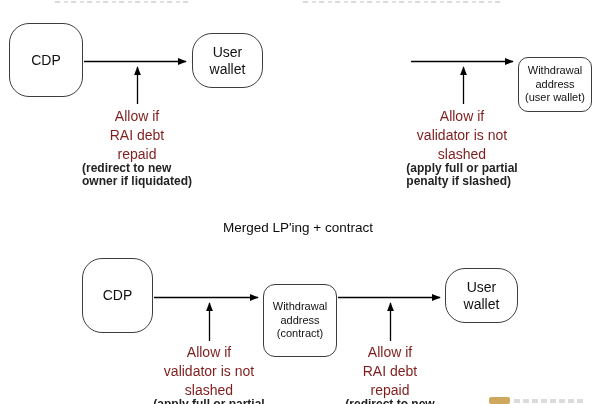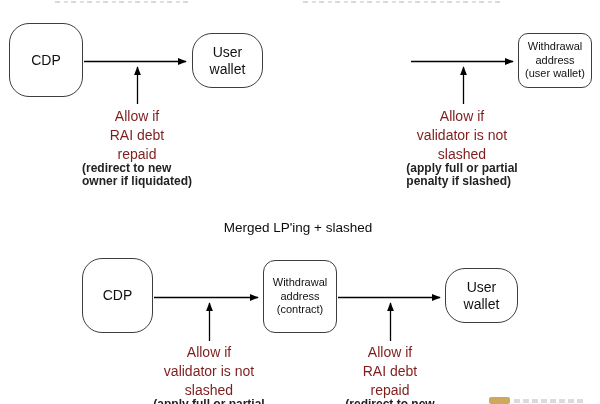--- a/index.html
+++ b/index.html
@@ -8,21 +8,21 @@
     font-family:"Liberation Sans","DejaVu Sans",sans-serif;color:#111;
     overflow:hidden;
   }
   .node{
     position:absolute;box-sizing:border-box;
     border:1.4px solid #3d3d3d;background:#fff;
     display:flex;align-items:center;justify-content:center;
     text-align:center;white-space:pre-line;
   }
   .node.big{font-size:14px;line-height:17px;border-radius:20px;}
-  .node.small{font-size:11px;line-height:13.5px;border-radius:10px;}
+  .node.small{font-size:11px;line-height:13.5px;border-radius:10px;margin-top:24px;}
   .caption{
     position:absolute;text-align:center;white-space:pre-line;
     font-size:14px;line-height:19px;transform:translateX(-50%);color:#7f1d1d;
   }
   .subcaption{
     position:absolute;text-align:left;white-space:pre-line;
     font-size:12px;line-height:12.5px;transform:translateX(-50%);color:#222;font-weight:bold;
   }
   .section-title{
     position:absolute;text-align:center;transform:translateX(-50%);
@@ -79,21 +79,21 @@
 
   <div class="node small" style="left: 518px; top: 33px; width: 74px; height: 55px; border-color: rgb(61, 61, 61);">Withdrawal
 address
 (user wallet)</div>
   <div class="caption" style="left:462px;top:107px;">Allow if
 validator is not
 slashed</div>
   <div class="subcaption" style="left:462px;top:162px;">(apply full or partial
 penalty if slashed)</div>
 
-  <div class="section-title" style="left:298px;top:220px;">Merged LP'ing + slashed</div>
+  <div class="section-title" style="left:298px;top:220px;">Merged LP'ing + contract</div>
   <div class="node big" style="left: 82px; top: 258px; width: 71px; height: 75px; border-color: rgb(61, 61, 61);">CDP</div>
   <div class="node small" style="left: 263px; top: 260px; width: 74px; height: 73px; border-radius: 12px; border-color: rgb(61, 61, 61);">Withdrawal
 address
 (contract)</div>
   <div class="node big" style="left: 445px; top: 268px; width: 73px; height: 55px; border-color: rgb(61, 61, 61);">User
 wallet</div>
   <div class="caption" style="left:209px;top:343px;">Allow if
 validator is not
 slashed</div>
   <div class="subcaption" style="left:209px;top:398px;">(apply full or partial</div>

